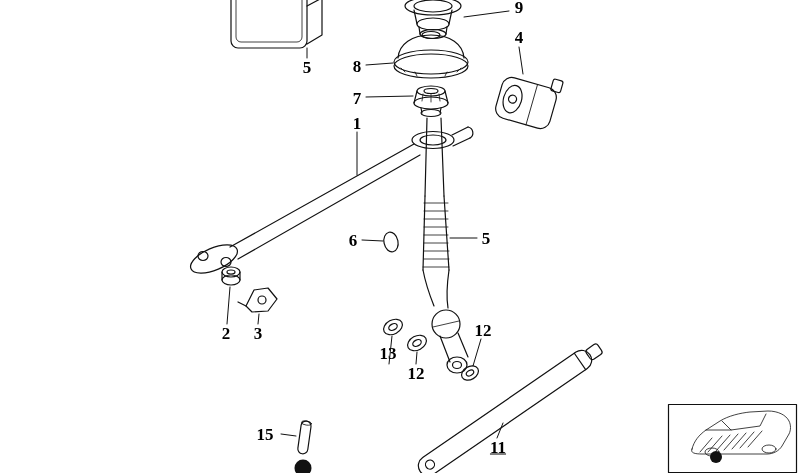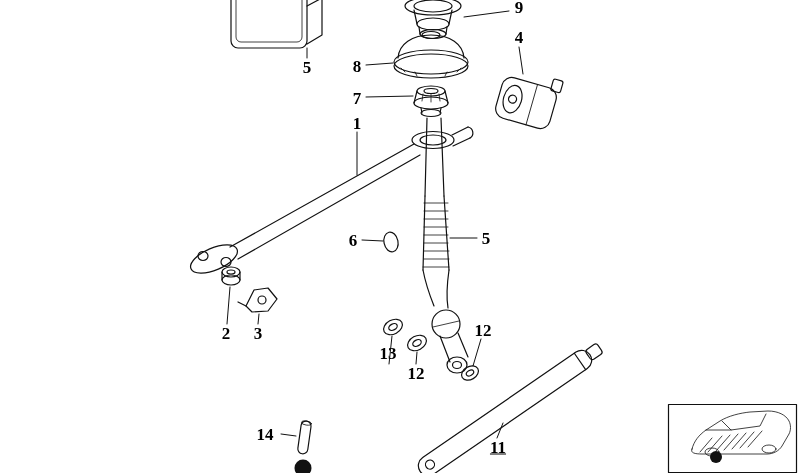--- a/index.html
+++ b/index.html
@@ -206,15 +206,15 @@
   <div class="plabel" style="left:486px;top:238px;">5</div>
   <div class="plabel" style="left:353px;top:240px;">6</div>
   <div class="plabel" style="left:357px;top:98px;">7</div>
   <div class="plabel" style="left:357px;top:66px;">8</div>
   <div class="plabel" style="left:519px;top:7px;">9</div>
   <div class="plabel" style="left:307px;top:67px;">5</div>
   <div class="plabel" style="left:498px;top:447px;text-decoration:underline;">11</div>
   <div class="plabel" style="left:416px;top:373px;">12</div>
   <div class="plabel" style="left:483px;top:330px;">12</div>
   <div class="plabel" style="left:388px;top:353px;">13</div>
-  <div class="plabel" style="left:265px;top:434px;">14</div>
+  <div class="plabel" style="left:265px;top:434px;">15</div>
 
 </div>
 
 </body></html>

